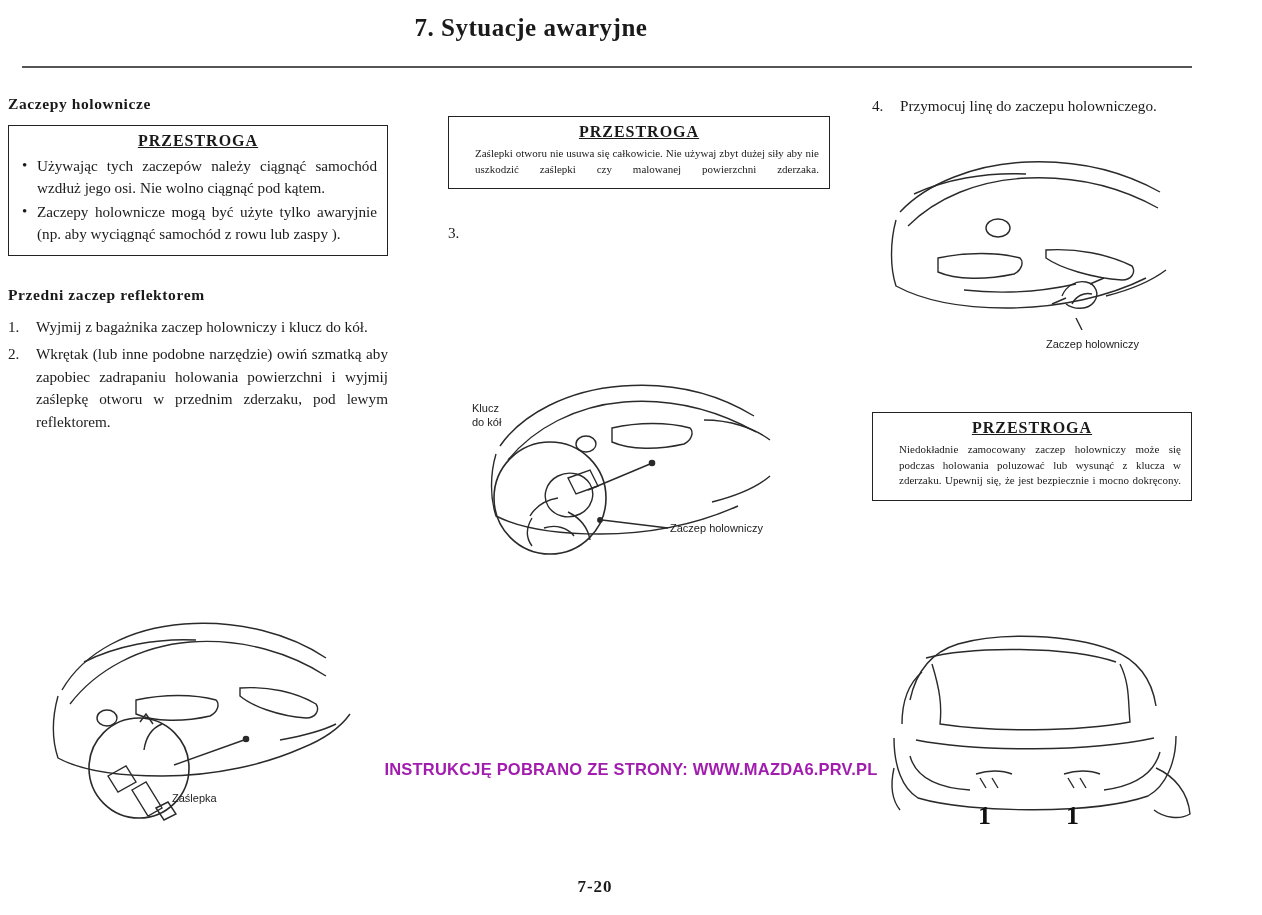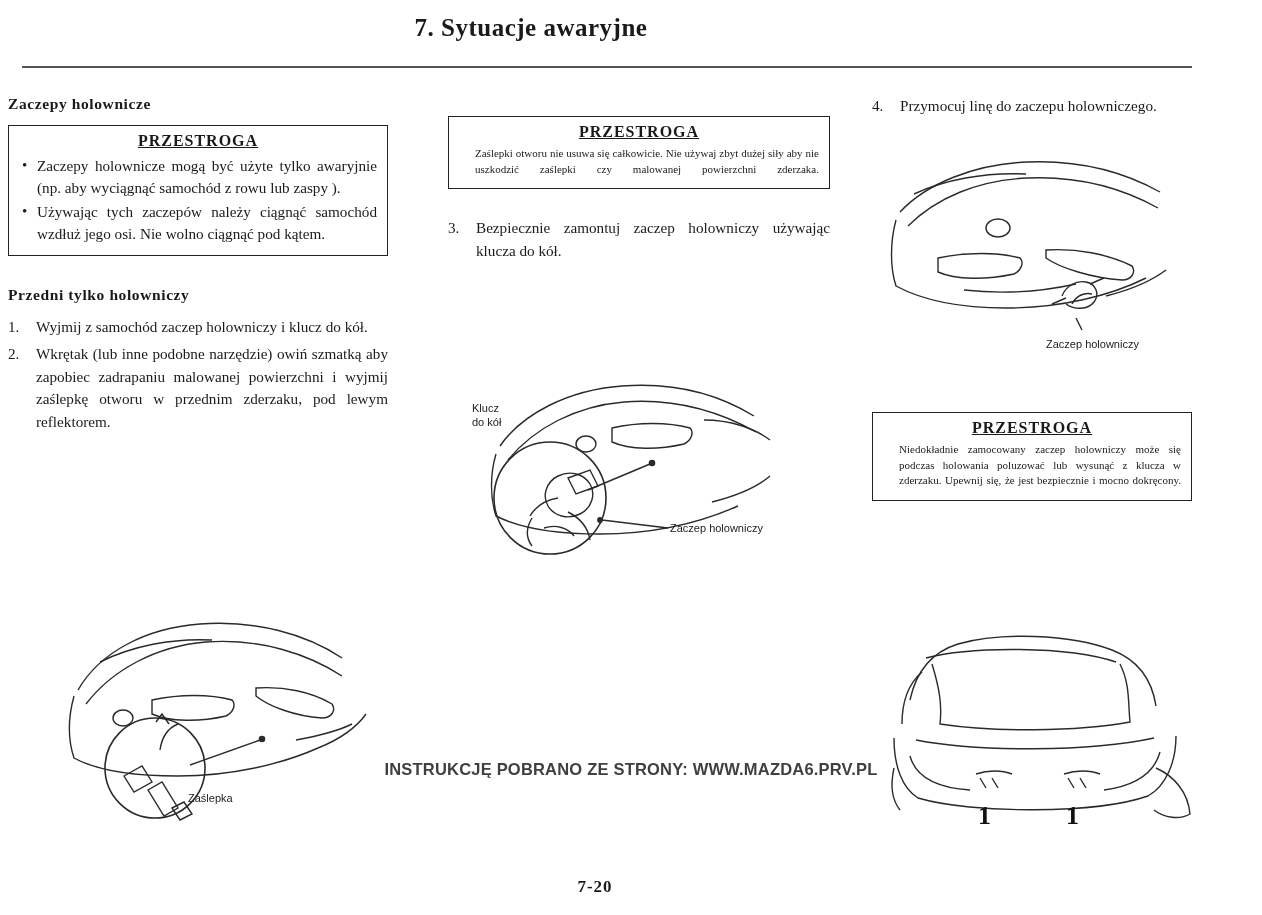--- a/index.html
+++ b/index.html
@@ -122,21 +122,21 @@
   
   .figure {
     position: absolute;
   }
   .watermark {
     position: absolute;
     top: 760px;
     left: 0;
     width: 1262px;
     text-align: center;
-    color: #404040;
+    color: #a21caf;
     font-family: "Liberation Sans", sans-serif;
     font-weight: bold;
     font-size: 16.5px;
     letter-spacing: 0.2px;
   }
   .page-number {
     position: absolute;
     bottom: 18px;
     left: 0;
     width: 1190px;
@@ -159,42 +159,42 @@
 
   <div class="chapter-title">7. Sytuacje awaryjne</div>
   <div class="header-rule"></div>
 
   <div class="col col-1">
     <div class="section-heading">Zaczepy holownicze</div>
 
     <div class="caution-box">
       <div class="caution-title">PRZESTROGA</div>
       <ul class="bullets">
+        <li>Używając tych zaczepów należy ciągnąć samochód wzdłuż jego osi. Nie wolno ciągnąć pod kątem.</li>
         <li>Zaczepy holownicze mogą być użyte tylko awaryjnie (np. aby wyciągnąć samochód z rowu lub zaspy ).</li>
-        <li>Używając tych zaczepów należy ciągnąć samochód wzdłuż jego osi. Nie wolno ciągnąć pod kątem.</li>
       </ul>
     </div>
 
     <div style="height:30px"></div>
 
-    <div class="section-heading">Przedni tylko holowniczy</div>
+    <div class="section-heading">Przedni zaczep reflektorem</div>
 
     <ol class="steps">
       <li>
         <span class="num">1.</span>
-        <span>Wyjmij z samochód zaczep holowniczy i klucz do kół.</span>
+        <span>Wyjmij z bagażnika zaczep holowniczy i klucz do kół.</span>
       </li>
       <li>
         <span class="num">2.</span>
-        <span>Wkrętak (lub inne podobne narzędzie) owiń szmatką aby zapobiec zadrapaniu malowanej powierzchni i wyjmij zaślepkę otworu w przednim zderzaku, pod lewym reflektorem.</span>
+        <span>Wkrętak (lub inne podobne narzędzie) owiń szmatką aby zapobiec zadrapaniu holowania powierzchni i wyjmij zaślepkę otworu w przednim zderzaku, pod lewym reflektorem.</span>
       </li>
     </ol>
   </div>
 
-  <div class="figure" style="left:60px; top:600px; width:330px; height:240px;">
+  <div class="figure" style="left:44px; top:600px; width:330px; height:240px;">
     <svg width="330" height="240" viewBox="0 0 330 240">
       <g fill="none" stroke="#2a2a2a" stroke-width="1.4">
         <path d="M18,90 C40,52 86,28 140,24 C196,20 246,34 282,58"></path>
         <path d="M26,104 C52,70 96,46 146,42 C200,38 248,54 282,76"></path>
         <path d="M14,96 C8,118 8,140 14,158 C36,170 70,176 118,176 C172,176 222,164 258,148"></path>
         <path d="M40,62 C72,46 112,38 152,40"></path>
         <ellipse cx="63" cy="118" rx="10" ry="8"></ellipse>
         <path d="M92,100 C120,94 150,94 172,100 C176,104 174,112 166,116 C140,122 110,122 92,114 Z"></path>
         <path d="M196,88 C224,86 252,92 272,104 C276,110 272,118 262,118 C234,116 208,106 196,96 Z"></path>
         <path d="M236,140 C258,136 276,132 292,124"></path>
@@ -219,21 +219,20 @@
       <div class="caution-body">
         <p class="step-justify">Zaślepki otworu nie usuwa się całkowicie. Nie używaj zbyt dużej siły aby nie uszkodzić zaślepki czy malowanej powierzchni zderzaka.</p>
       </div>
     </div>
 
     <div style="height:28px"></div>
 
     <ol class="steps">
       <li>
         <span class="num">3.</span>
-        <span class="step-justify">Bezpiecznie zamontuj zaczep holowniczy używając klucza do kół.</span>
       </li>
     </ol>
   </div>
 
   <div class="figure" style="left:472px; top:378px; width:310px; height:210px;">
     <svg width="310" height="210" viewBox="0 0 310 210">
       <g fill="none" stroke="#2a2a2a" stroke-width="1.4">
         <path d="M28,68 C50,36 96,12 150,8 C202,4 246,16 282,38"></path>
         <path d="M36,82 C62,50 104,28 152,24 C204,20 248,34 284,54"></path>
         <path d="M24,76 C18,96 18,120 24,138 C48,150 82,156 128,156 C182,156 230,144 266,128"></path>

